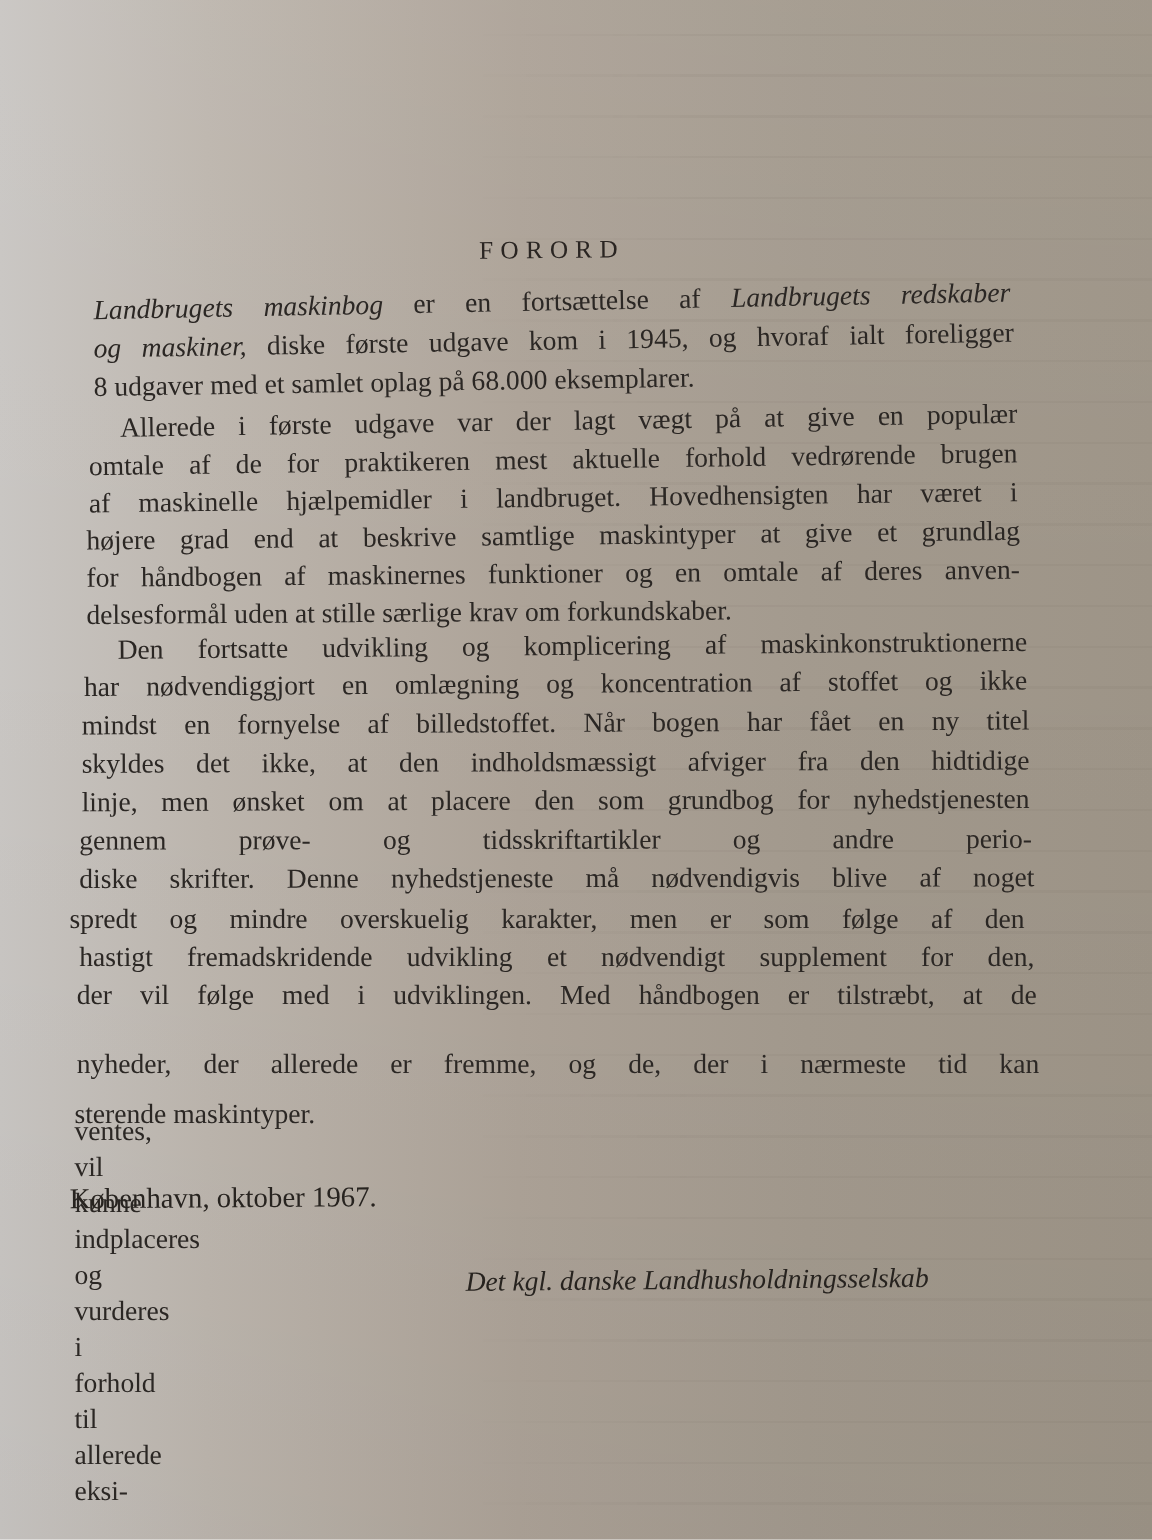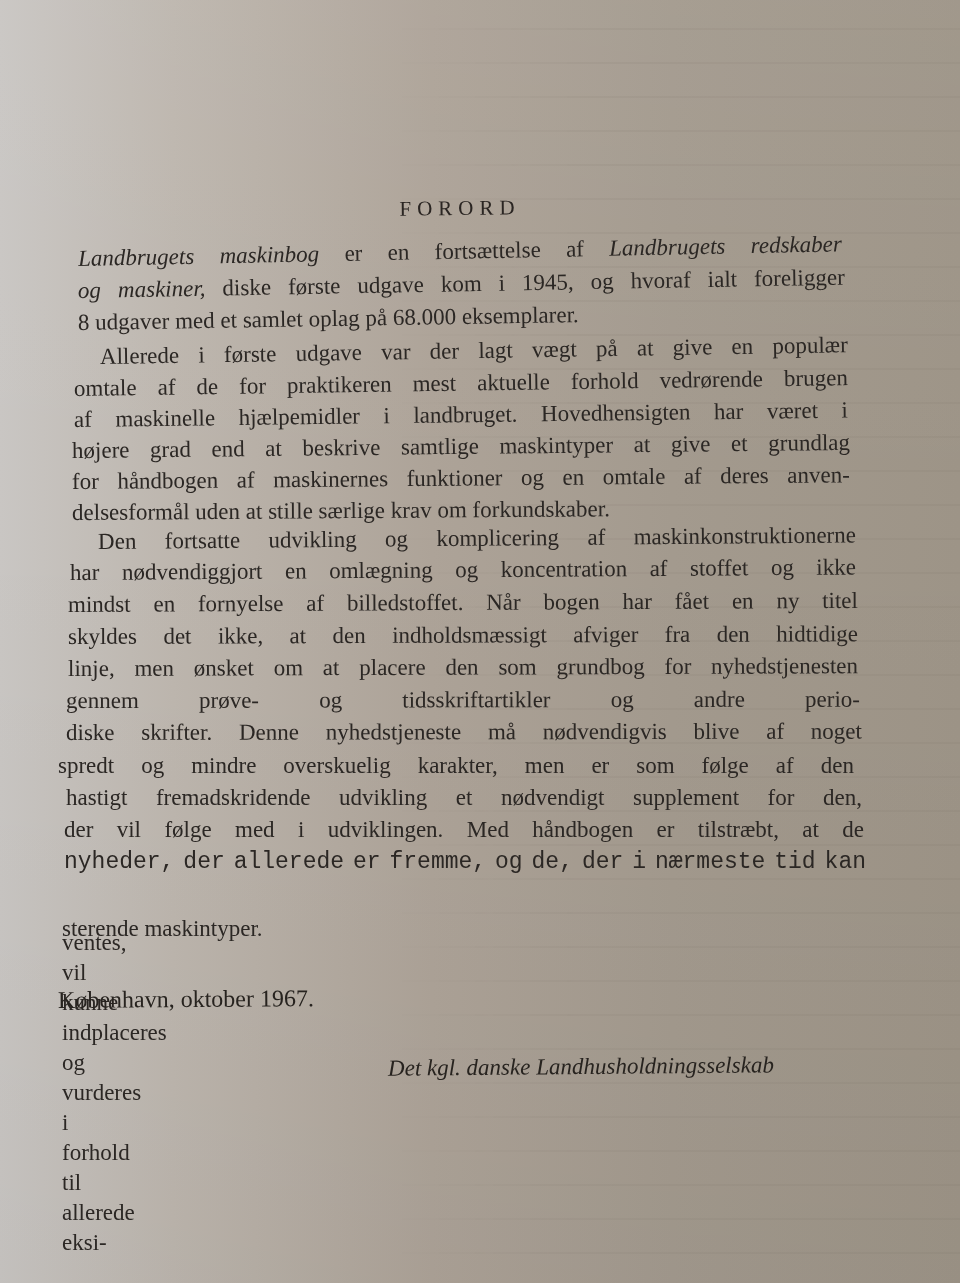--- a/index.html
+++ b/index.html
@@ -287,21 +287,21 @@
       <span>med</span>
       <span>i</span>
       <span>udviklingen.</span>
       <span>Med</span>
       <span>håndbogen</span>
       <span>er</span>
       <span>tilstræbt,</span>
       <span>at</span>
       <span>de</span>
     </div>
-    <div class="line just" style="left: 64px; top: 847px; transform: rotate(0deg); width: 802px; font-family: Liberation Mono, monospace;">
+    <div class="line just" style="left: 64px; top: 872px; transform: rotate(0deg); width: 802px;">
       <span>nyheder,</span>
       <span>der</span>
       <span>allerede</span>
       <span>er</span>
       <span>fremme,</span>
       <span>og</span>
       <span>de,</span>
       <span>der</span>
       <span>i</span>
       <span>nærmeste</span>

